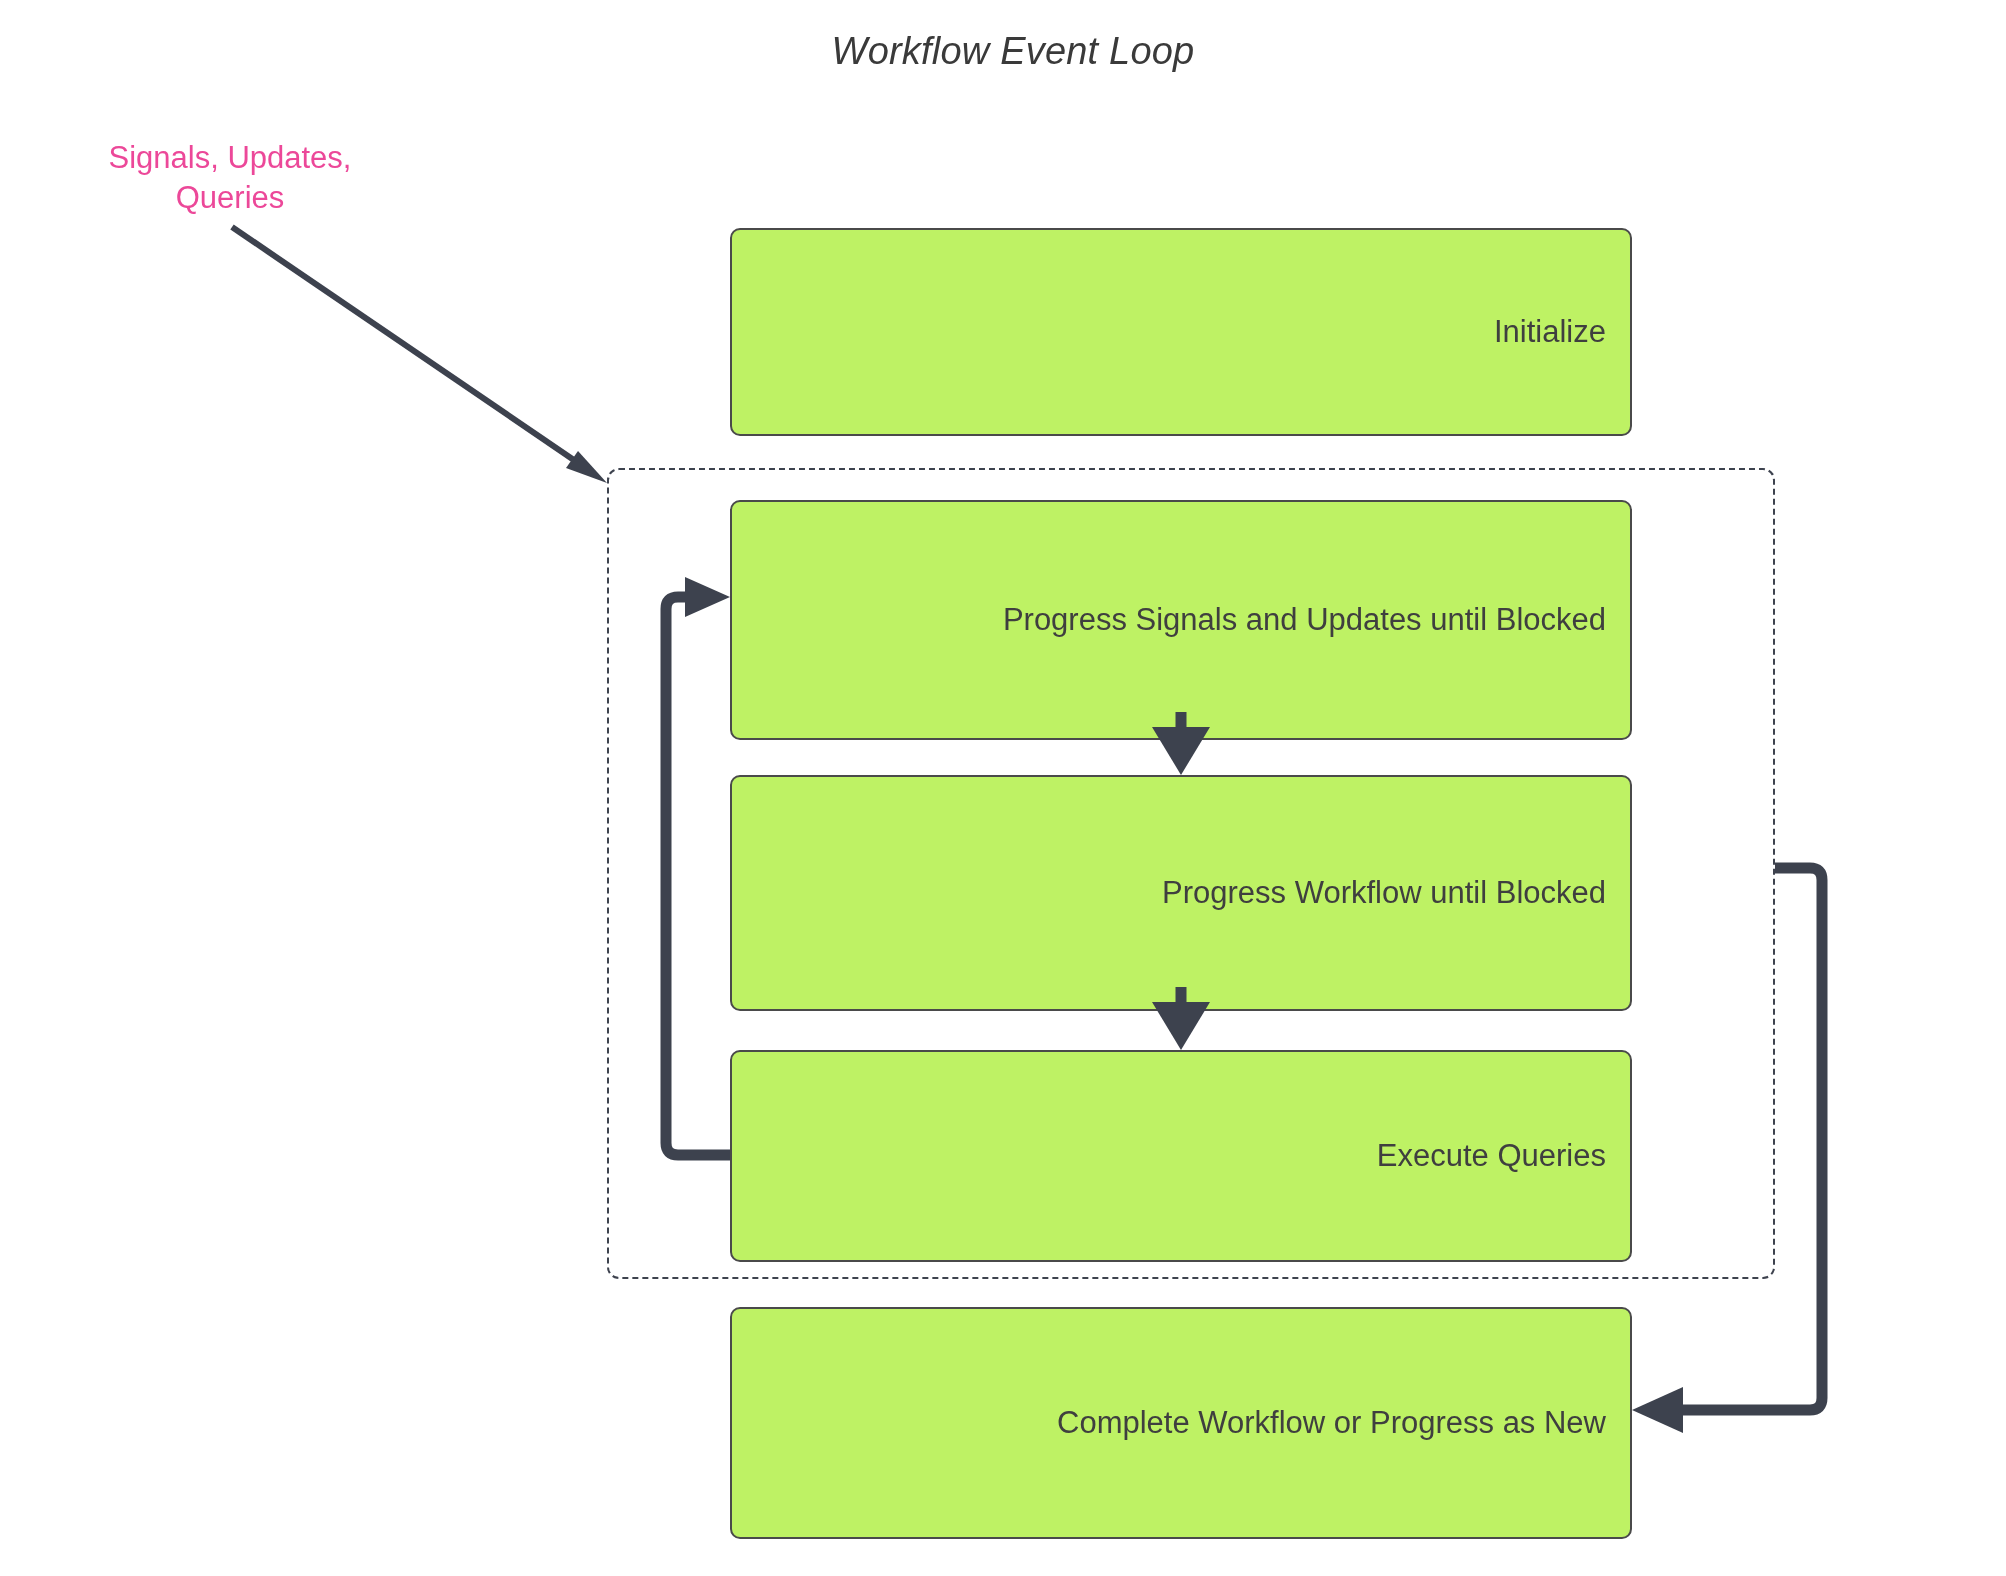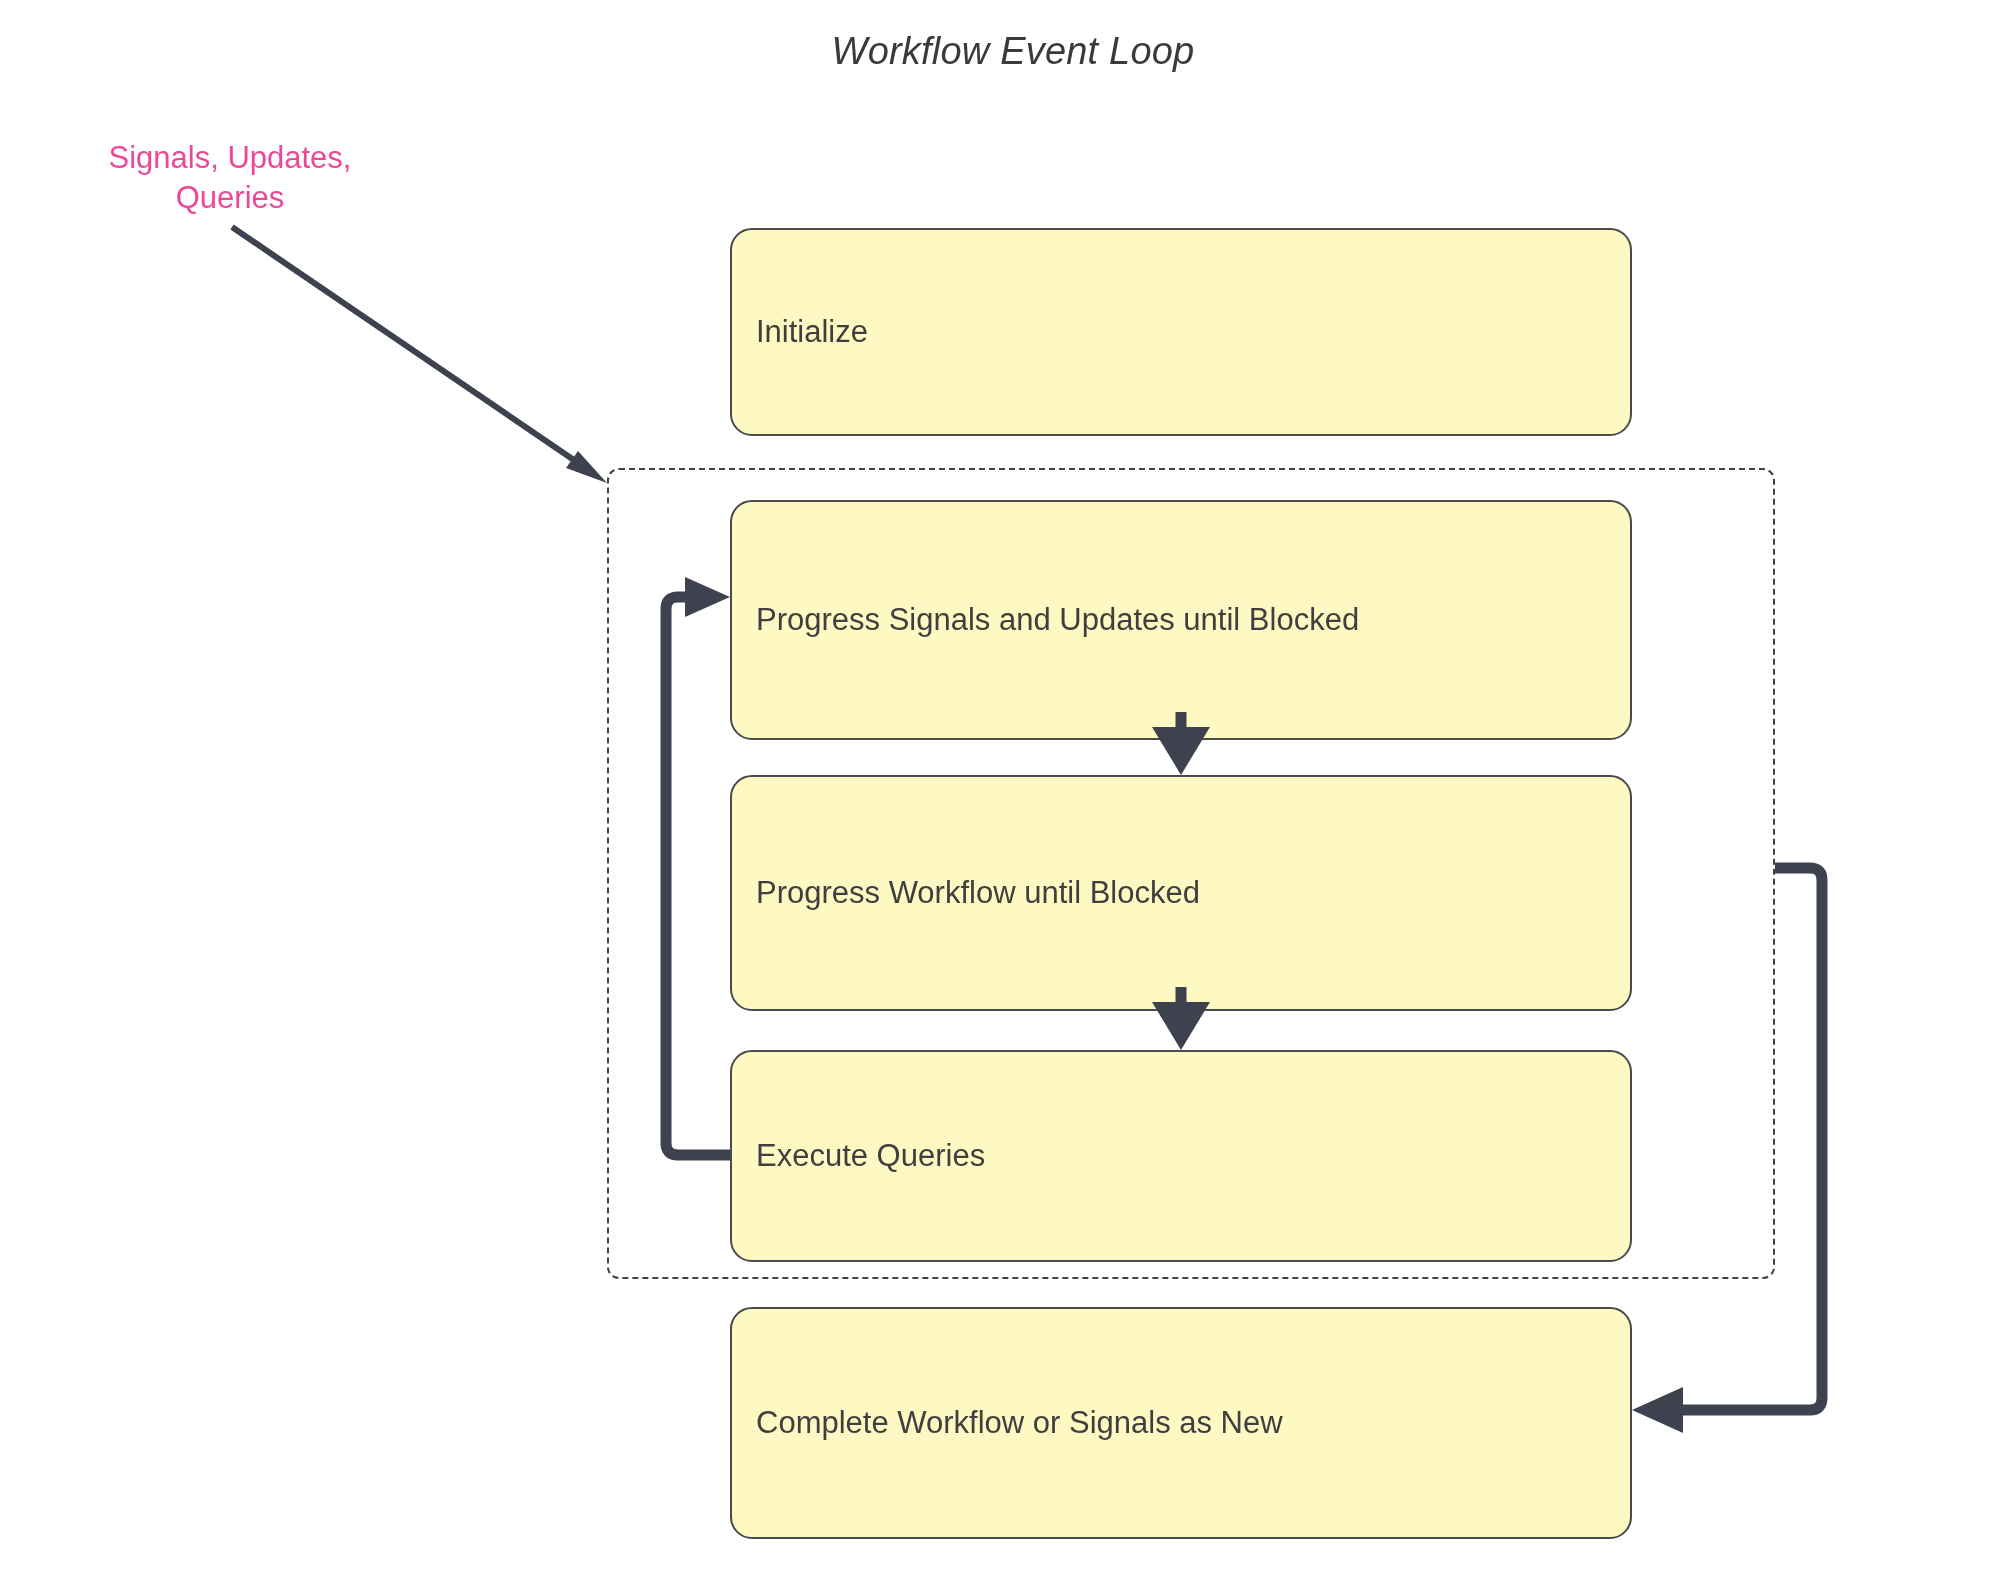--- a/index.html
+++ b/index.html
@@ -55,25 +55,25 @@
     border: 2px dashed #3d424e;
     border-radius: 12px;
     box-sizing: border-box;
   }
 
   
   .node {
     position: absolute;
     box-sizing: border-box;
     border: 2px solid #4a4a4a;
-    border-radius: 22px;
-    background: #fef9c3;
+    border-radius: 10px;
+    background: #bef264;
     display: flex;
     align-items: center;
-    justify-content: flex-start;
+    justify-content: flex-end;
     color: #3f3f3f;
     font-size: 31px;
     text-align: center;
     padding: 0 24px;
   }
   .node-initialize        { left: 730px; top: 228px;  width: 902px; height: 208px; }
   .node-progress-signals  { left: 730px; top: 500px;  width: 902px; height: 240px; }
   .node-progress-workflow { left: 730px; top: 775px;  width: 902px; height: 236px; }
   .node-execute-queries   { left: 730px; top: 1050px; width: 902px; height: 212px; }
   .node-complete          { left: 730px; top: 1307px; width: 902px; height: 232px; }
@@ -110,21 +110,21 @@
 
   <div class="node node-progress-workflow">
     <span>Progress Workflow until Blocked</span>
   </div>
 
   <div class="node node-execute-queries">
     <span>Execute Queries</span>
   </div>
 
   <div class="node node-complete">
-    <span>Complete Workflow or Signals as New</span>
+    <span>Complete Workflow or Progress as New</span>
   </div>
 
   <svg id="connectors" viewBox="0 0 2006 1576">
 
     <g>
       <line x1="232" y1="227" x2="590" y2="471" stroke="#3d424e" stroke-width="6" stroke-linecap="butt"></line>
       <polygon points="607,483 566,468 578,451" fill="#3d424e"></polygon>
     </g>
 
     <g>

